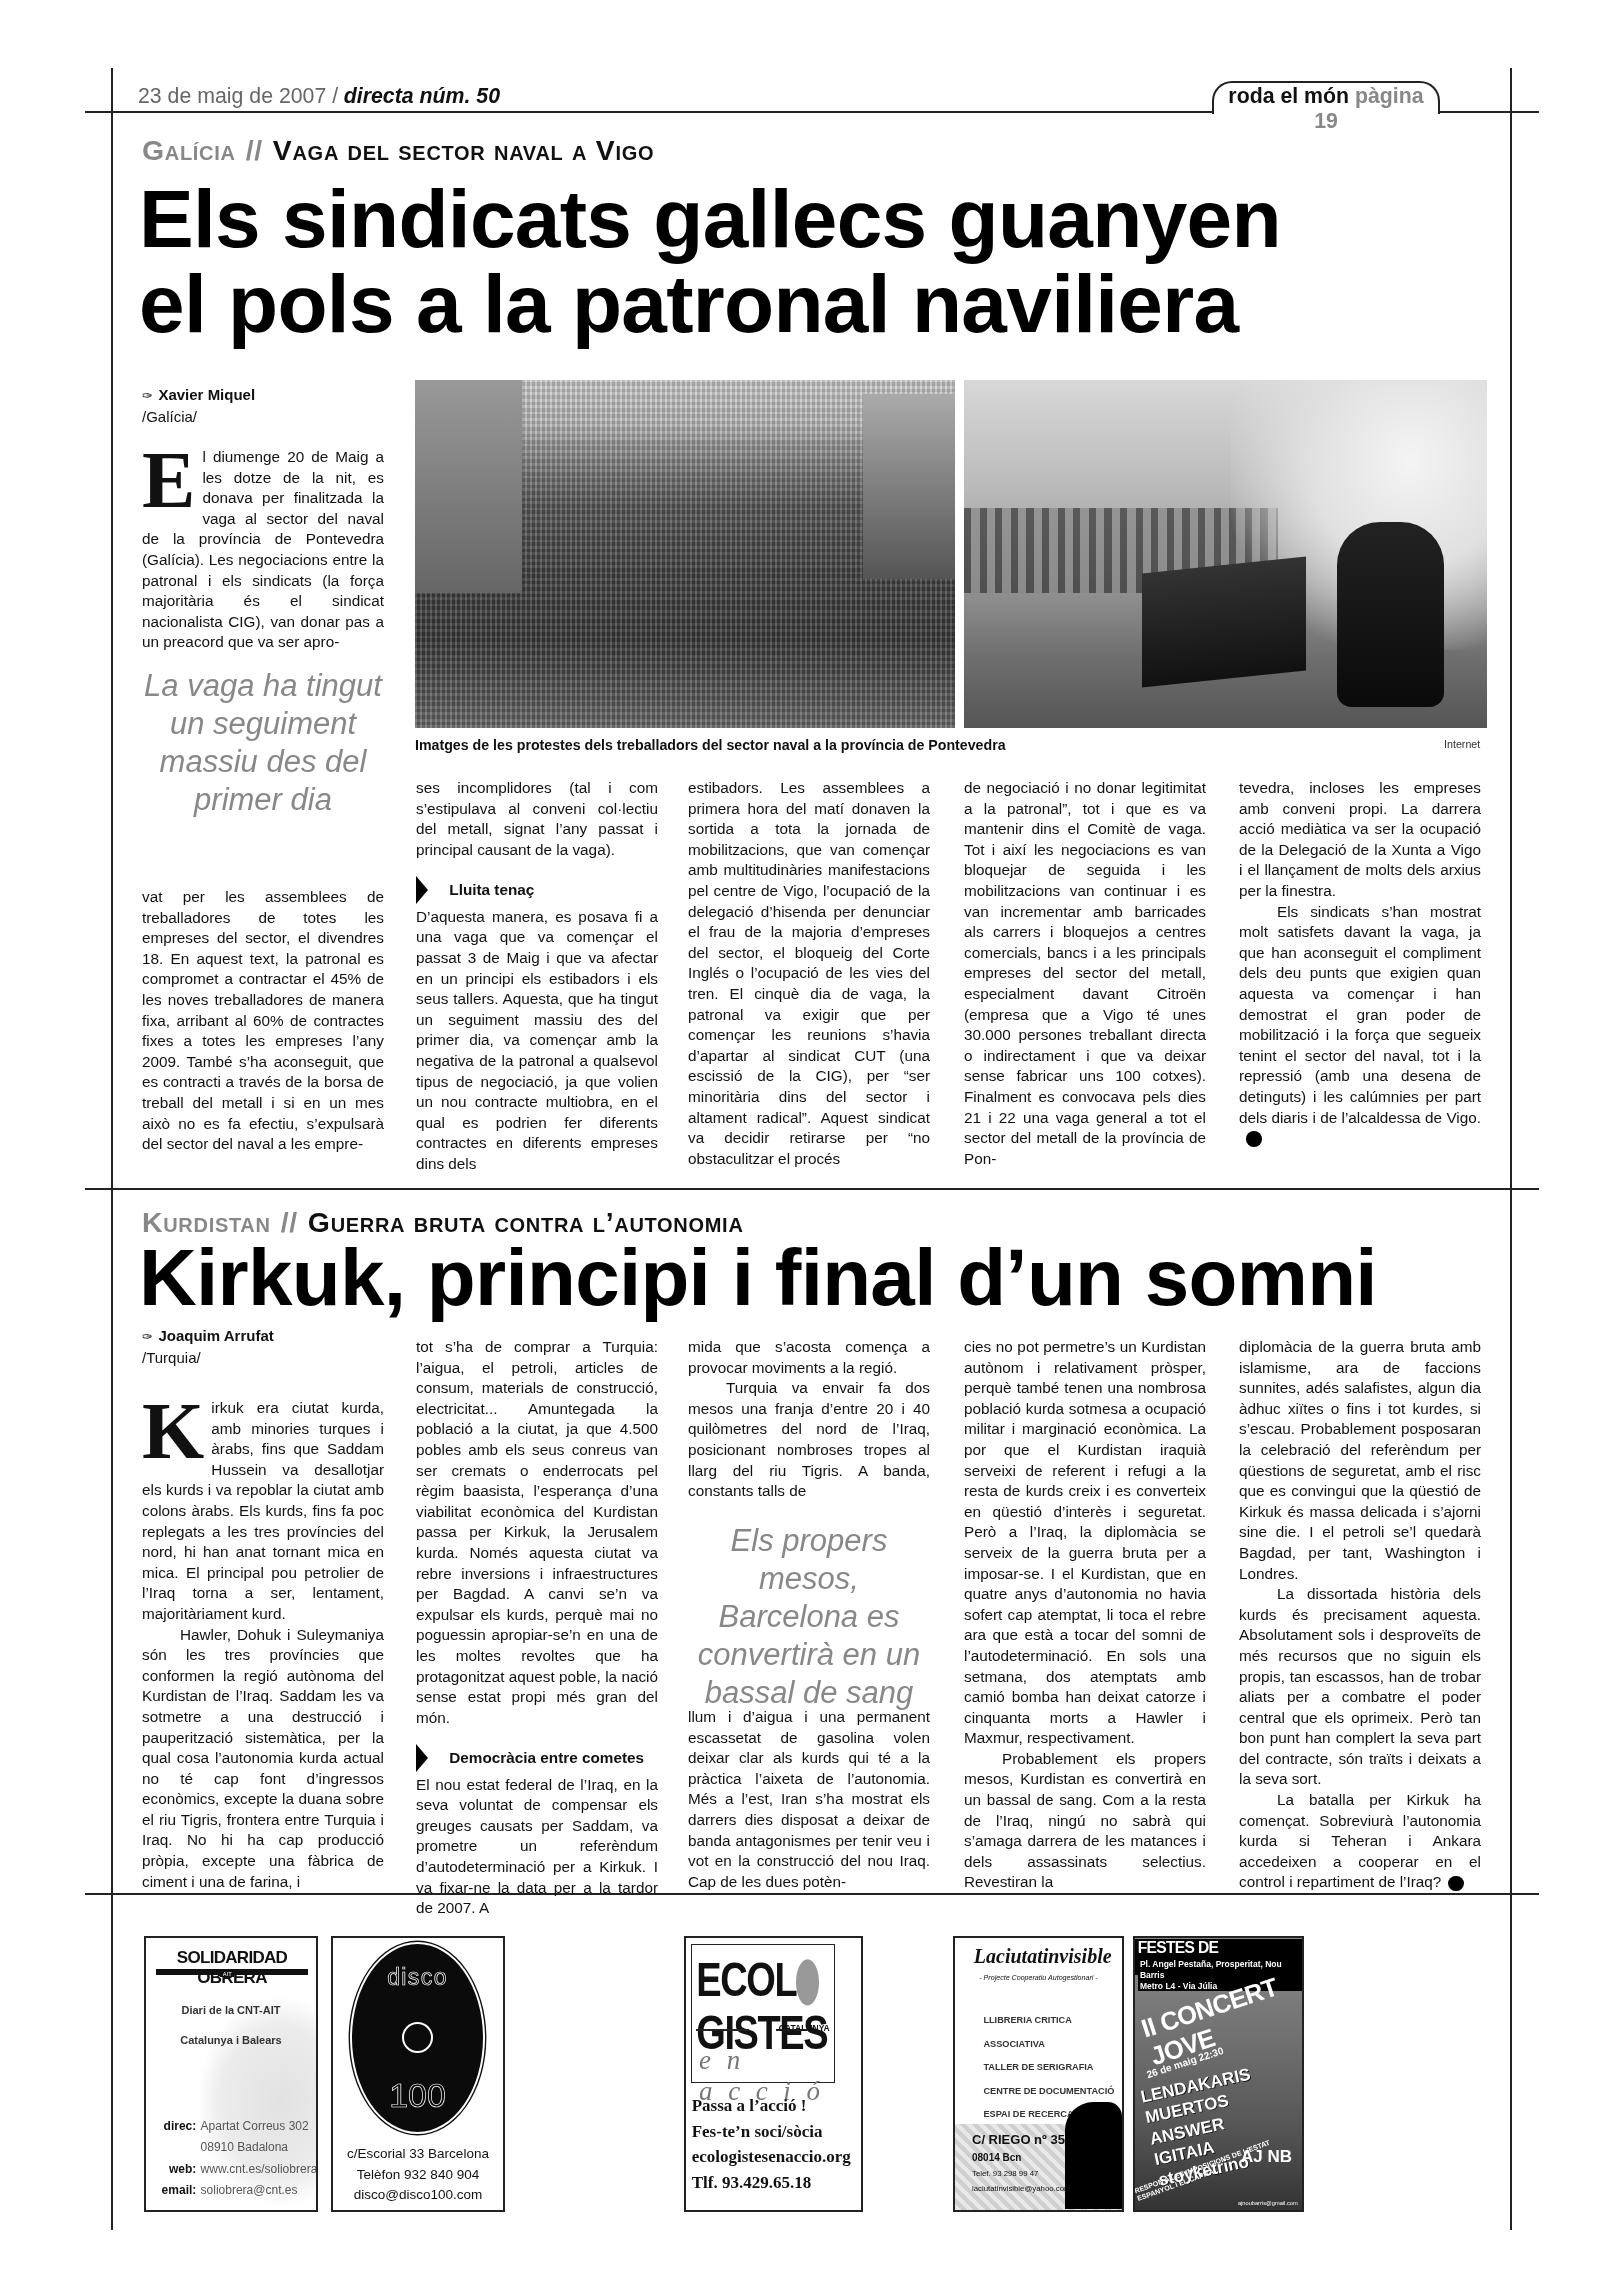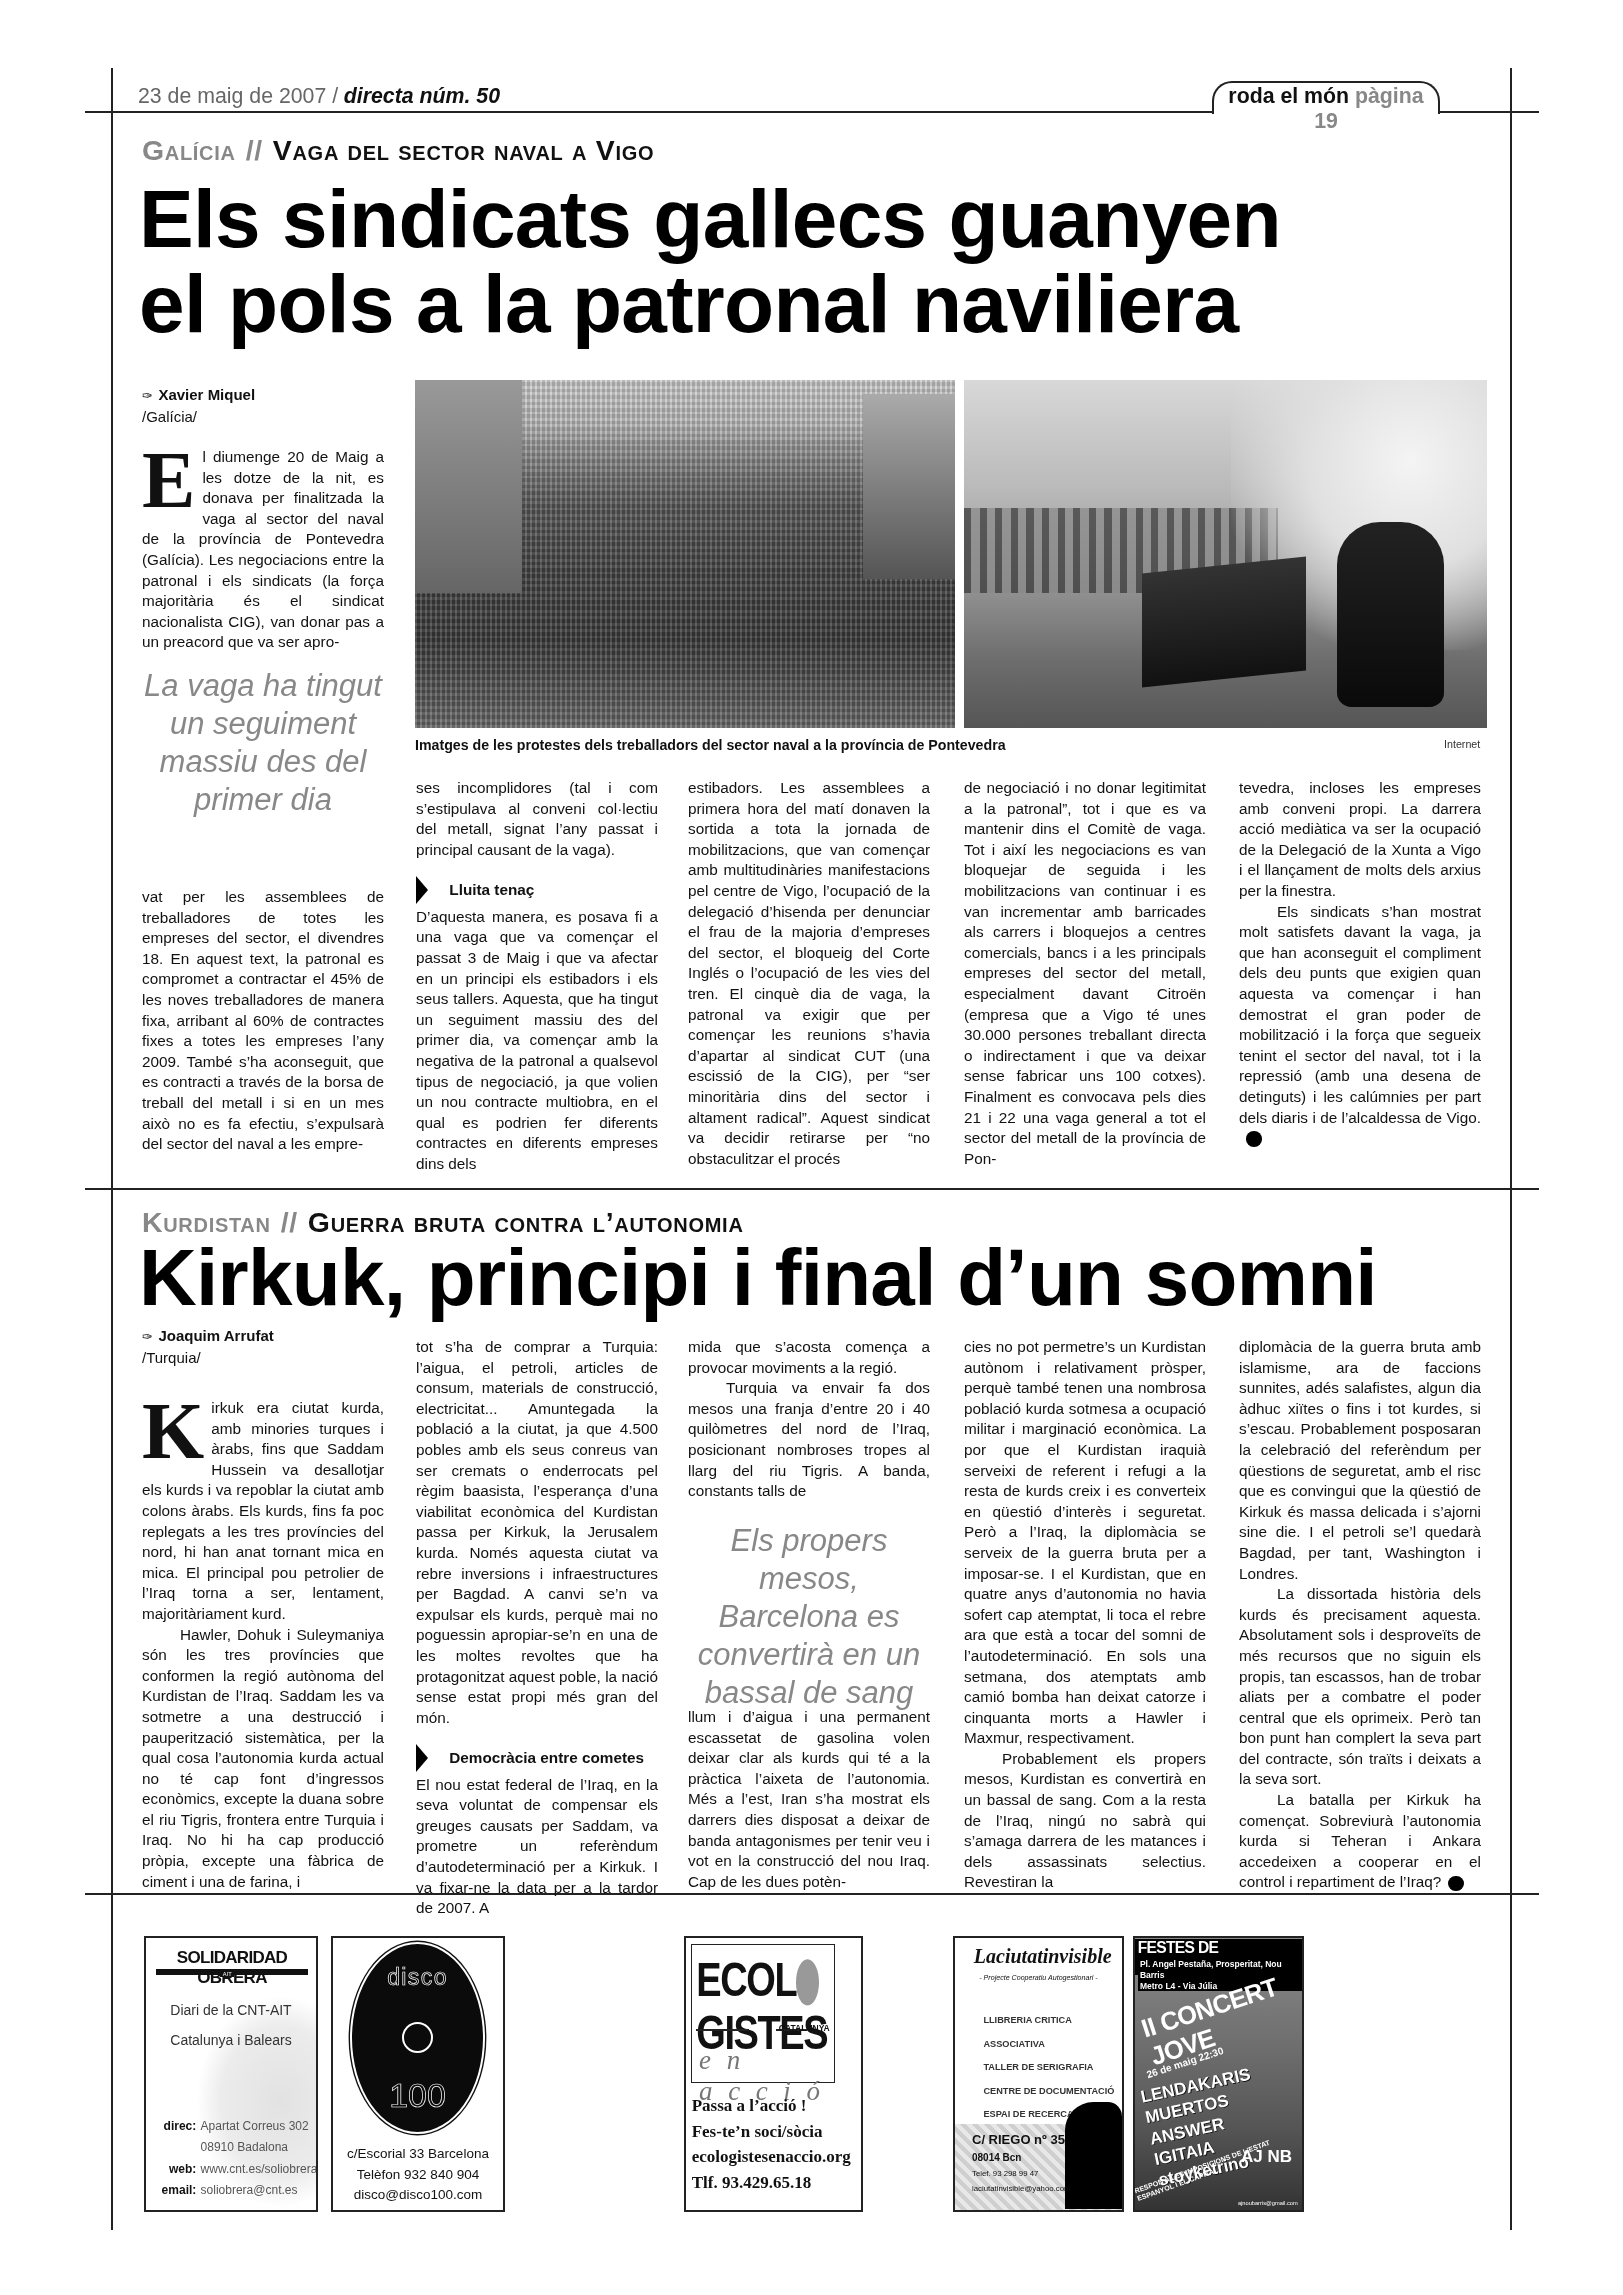--- a/index.html
+++ b/index.html
@@ -61,21 +61,21 @@
   .ad.so { left: 144px; width: 174px; }
   .ad.disco { left: 331px; width: 174px; }
   .ad.eco { left: 684px; width: 179px; }
   .ad.lci { left: 953px; width: 171px; }
   .ad.festes { left: 1133px; width: 171px; }
 
   
   .so-logo { position: absolute; left: 10px; top: 10px; width: 152px; text-align: center; font-weight: 900; font-size: 17px; letter-spacing: -0.7px; }
   .so-bar { position: absolute; left: 10px; top: 31px; width: 152px; height: 5.7px; background: #111; }
   .so-ait { position: absolute; left: 74px; top: 33px; font-size: 5.7px; color: #fff; background:#111; padding: 0 2.8px; }
-  .so-desc { position: absolute; left: 0; width: 100%; top: 57px; text-align: center; font-size: 14px; line-height: 30px; color: #333; }
+  .so-desc { position: absolute; left: 0; width: 100%; top: 57px; text-align: center; font-size: 11px; line-height: 30px; color: #333; font-weight: bold; }
   .so-bg { position: absolute; left: 50px; top: 57px; width: 142px; height: 213px; border-radius: 40% 30% 10% 20%; background: radial-gradient(ellipse at 60% 50%, #e2e2e2 0%, #ececec 50%, rgba(255,255,255,0) 70%); }
   .so-info { position: absolute; left: 4.3px; top: 178px; font-size: 12px; line-height: 21.3px; }
   .so-info .row { display: flex; }
   .so-info .k { width: 46px; text-align: right; font-weight: 700; margin-right: 4.3px; }
   .so-info .v { color: #555; }
 
   
   .disco-disc { position: absolute; left: 17px; top: 4.3px; width: 135px; height: 192px; border-radius: 50%; background: #0b0b0b; border: 2.8px solid #fff; box-shadow: 0 0 0 1.4px #111; color: #fff; }
   .disco-disc .t1 { position: absolute; top: 20px; width: 100%; text-align: center; font-size: 23px; font-family: "Liberation Sans", sans-serif; -webkit-text-stroke: 0.7px #fff; color: transparent; letter-spacing: 1.4px; }
   .disco-disc .hole { position: absolute; left: 50px; top: 78px; width: 31px; height: 31px; border-radius: 50%; border: 2.8px double #fff; }

